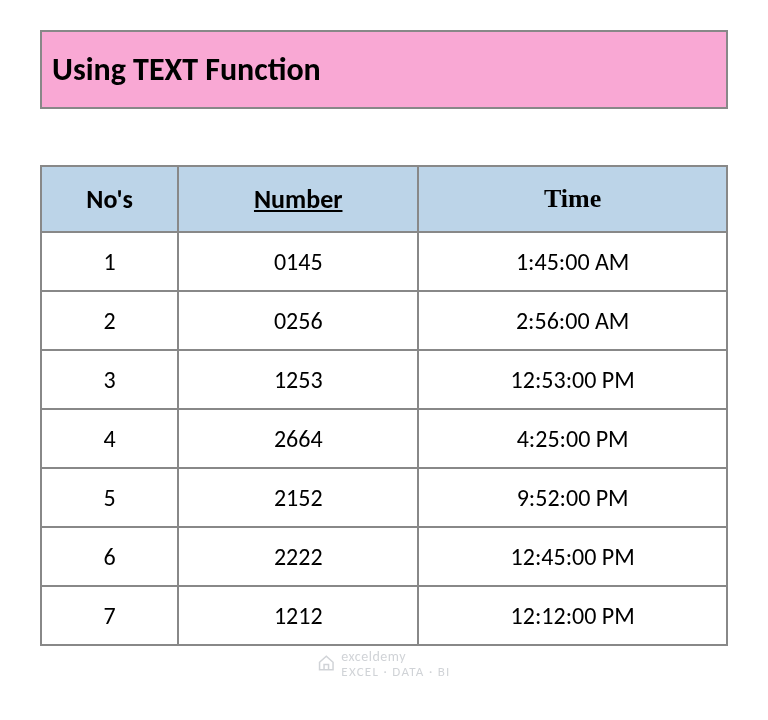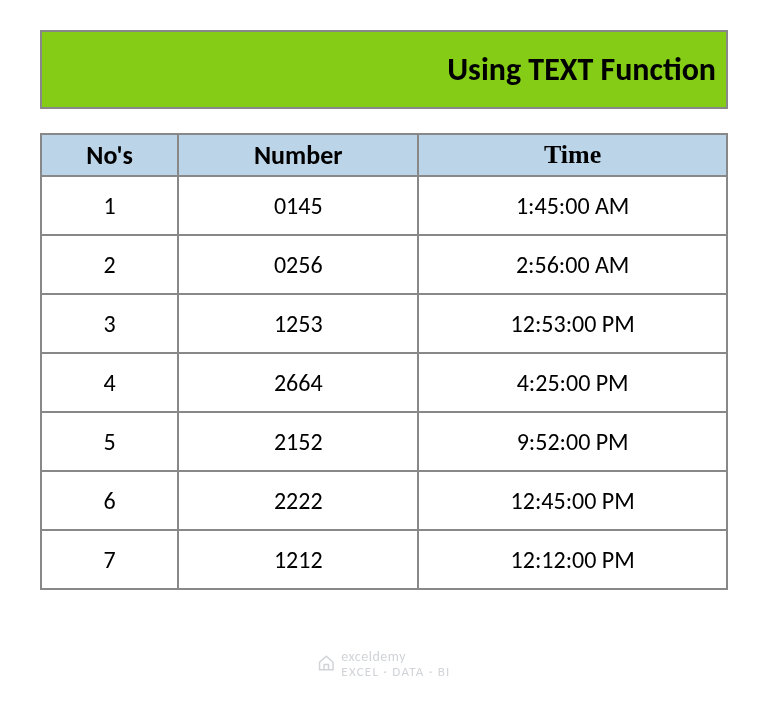--- a/index.html
+++ b/index.html
@@ -9,56 +9,57 @@
     }
     body {
       font-family: Calibri, 'Segoe UI', Arial, sans-serif;
       background: #ffffff;
       width: 768px;
       height: 720px;
       padding: 30px 40px;
       position: relative;
     }
     .title-banner {
-      background: #84cc16;
+      background: #f9a8d4;
       border: 2px solid #888;
-      text-align: right;
+      text-align: left;
       padding: 18px 10px;
-      margin-bottom: 24px;
+      margin-bottom: 56px;
     }
     .title-banner h1 {
       font-size: 32px;
       font-weight: bold;
       color: #000;
     }
     table {
       border-collapse: collapse;
       width: 100%;
     }
     th {
       background: #bcd4e8;
       border: 2px solid #888;
       font-size: 26px;
       font-weight: bold;
-      padding: 4px 10px;
+      padding: 16px 10px;
       text-align: center;
       color: #000;
     }
     td {
       border: 2px solid #888;
       font-size: 24px;
       padding: 14px 10px;
       text-align: center;
       color: #000;
     }
     .col-nos {
       width: 20%;
     }
     .col-number {
       width: 35%;
+      text-decoration: underline;
     }
     .col-time {
       width: 45%;
       font-family: Liberation Serif, serif;
     }
     .watermark {
       position: absolute;
       bottom: 42px;
       left: 50%;
       transform: translateX(-50%);

